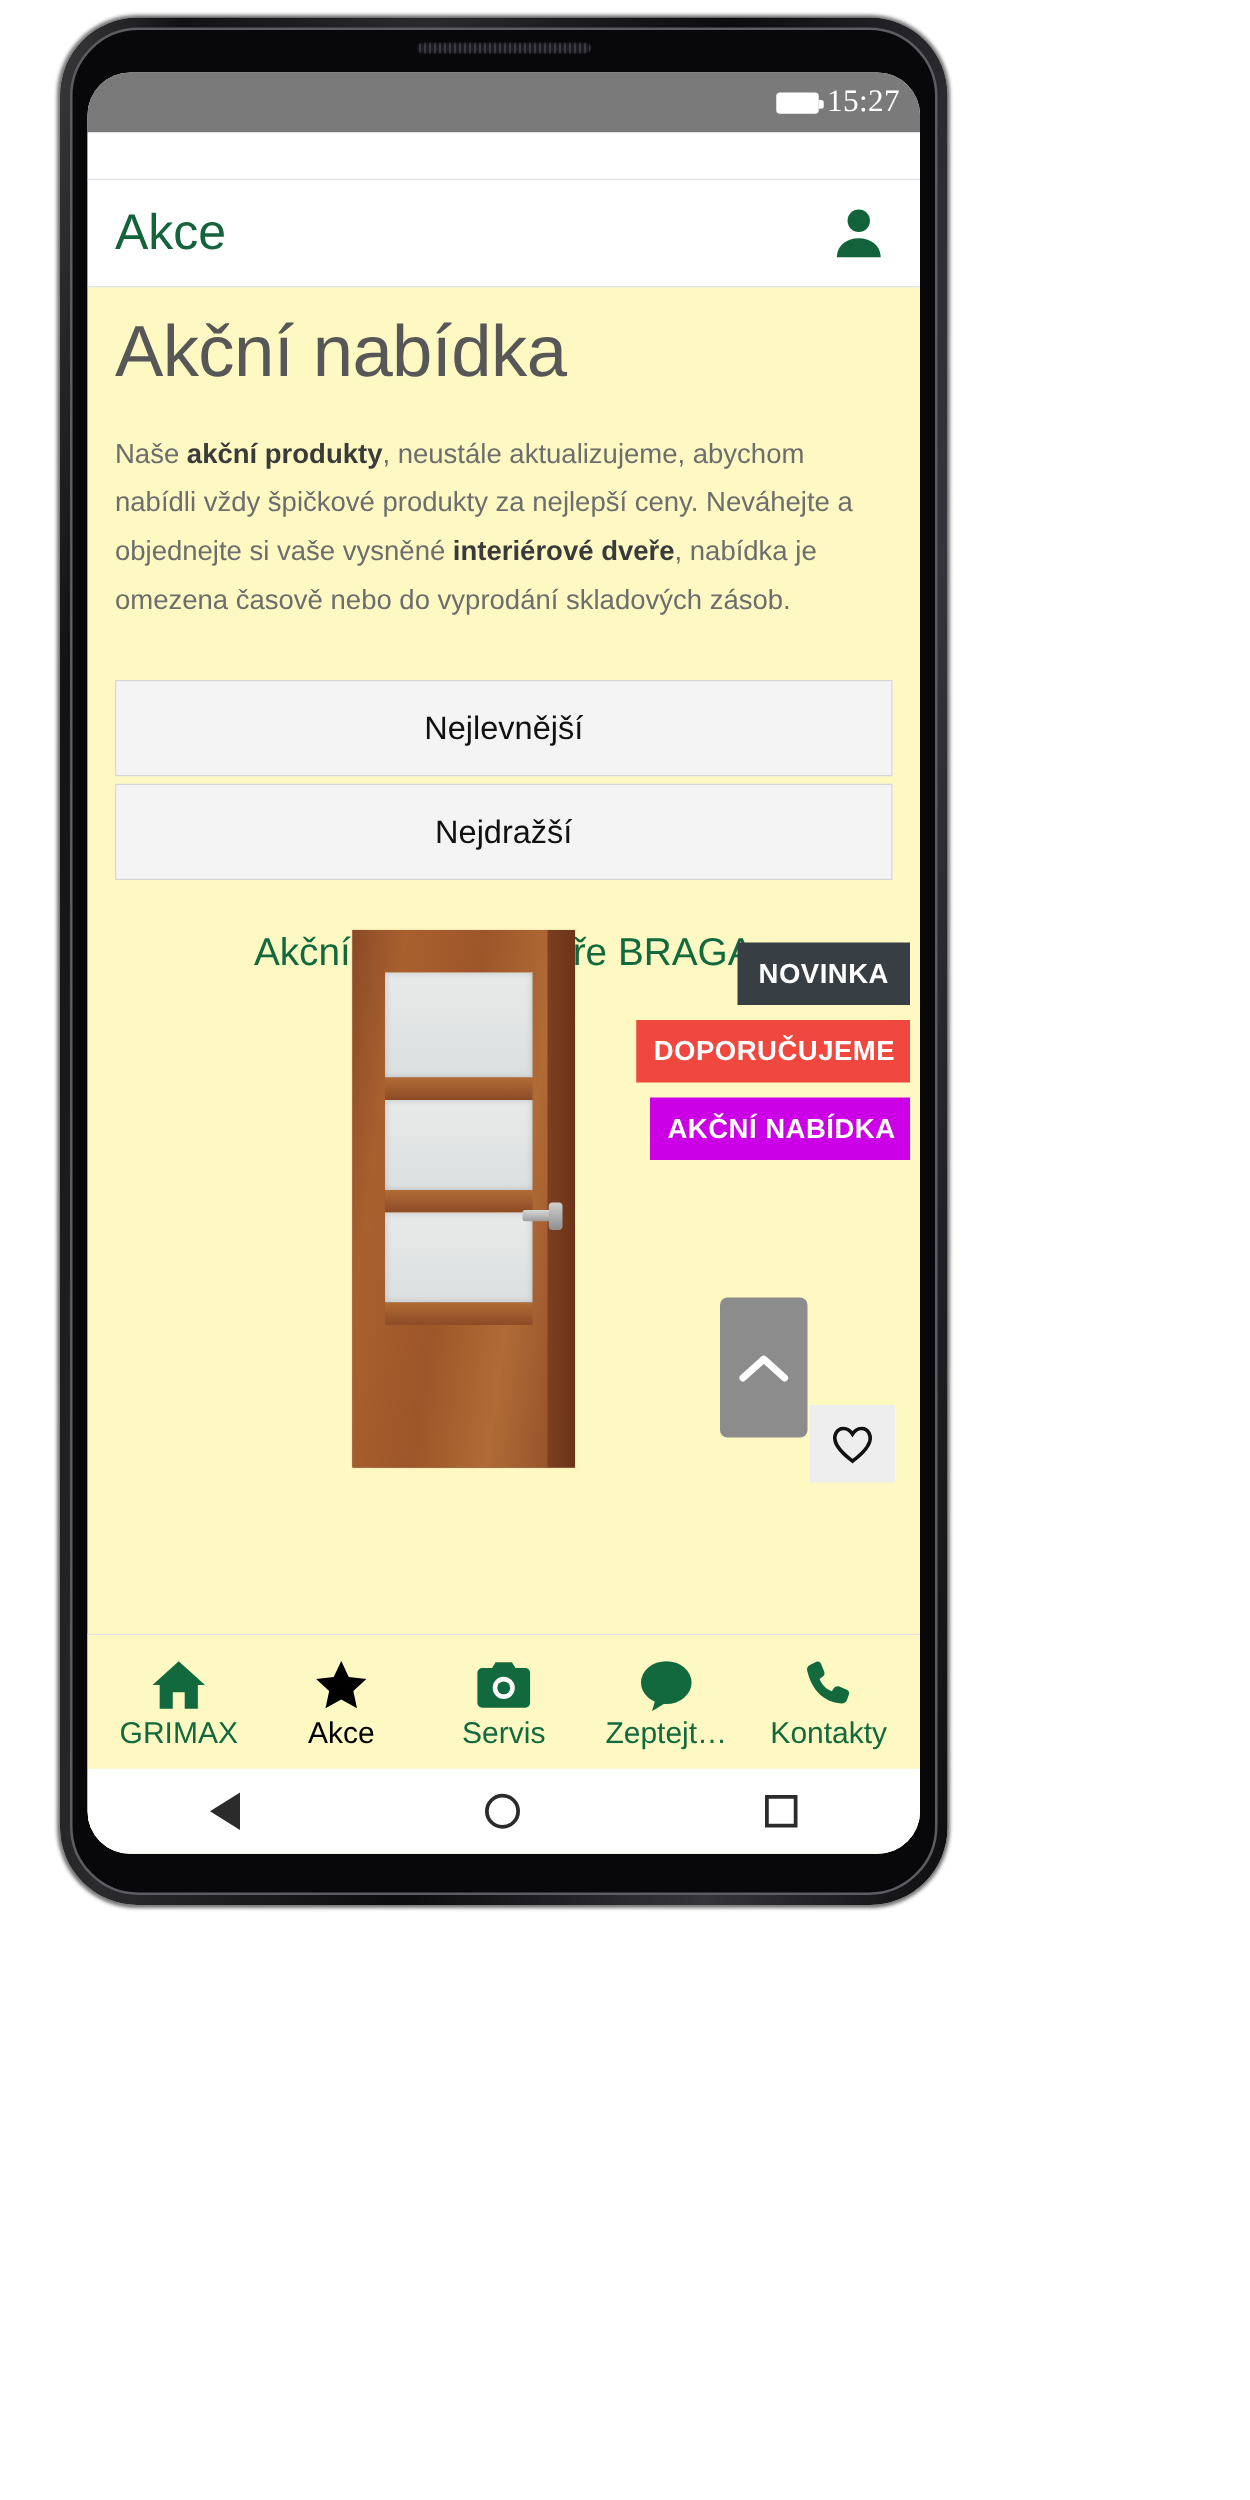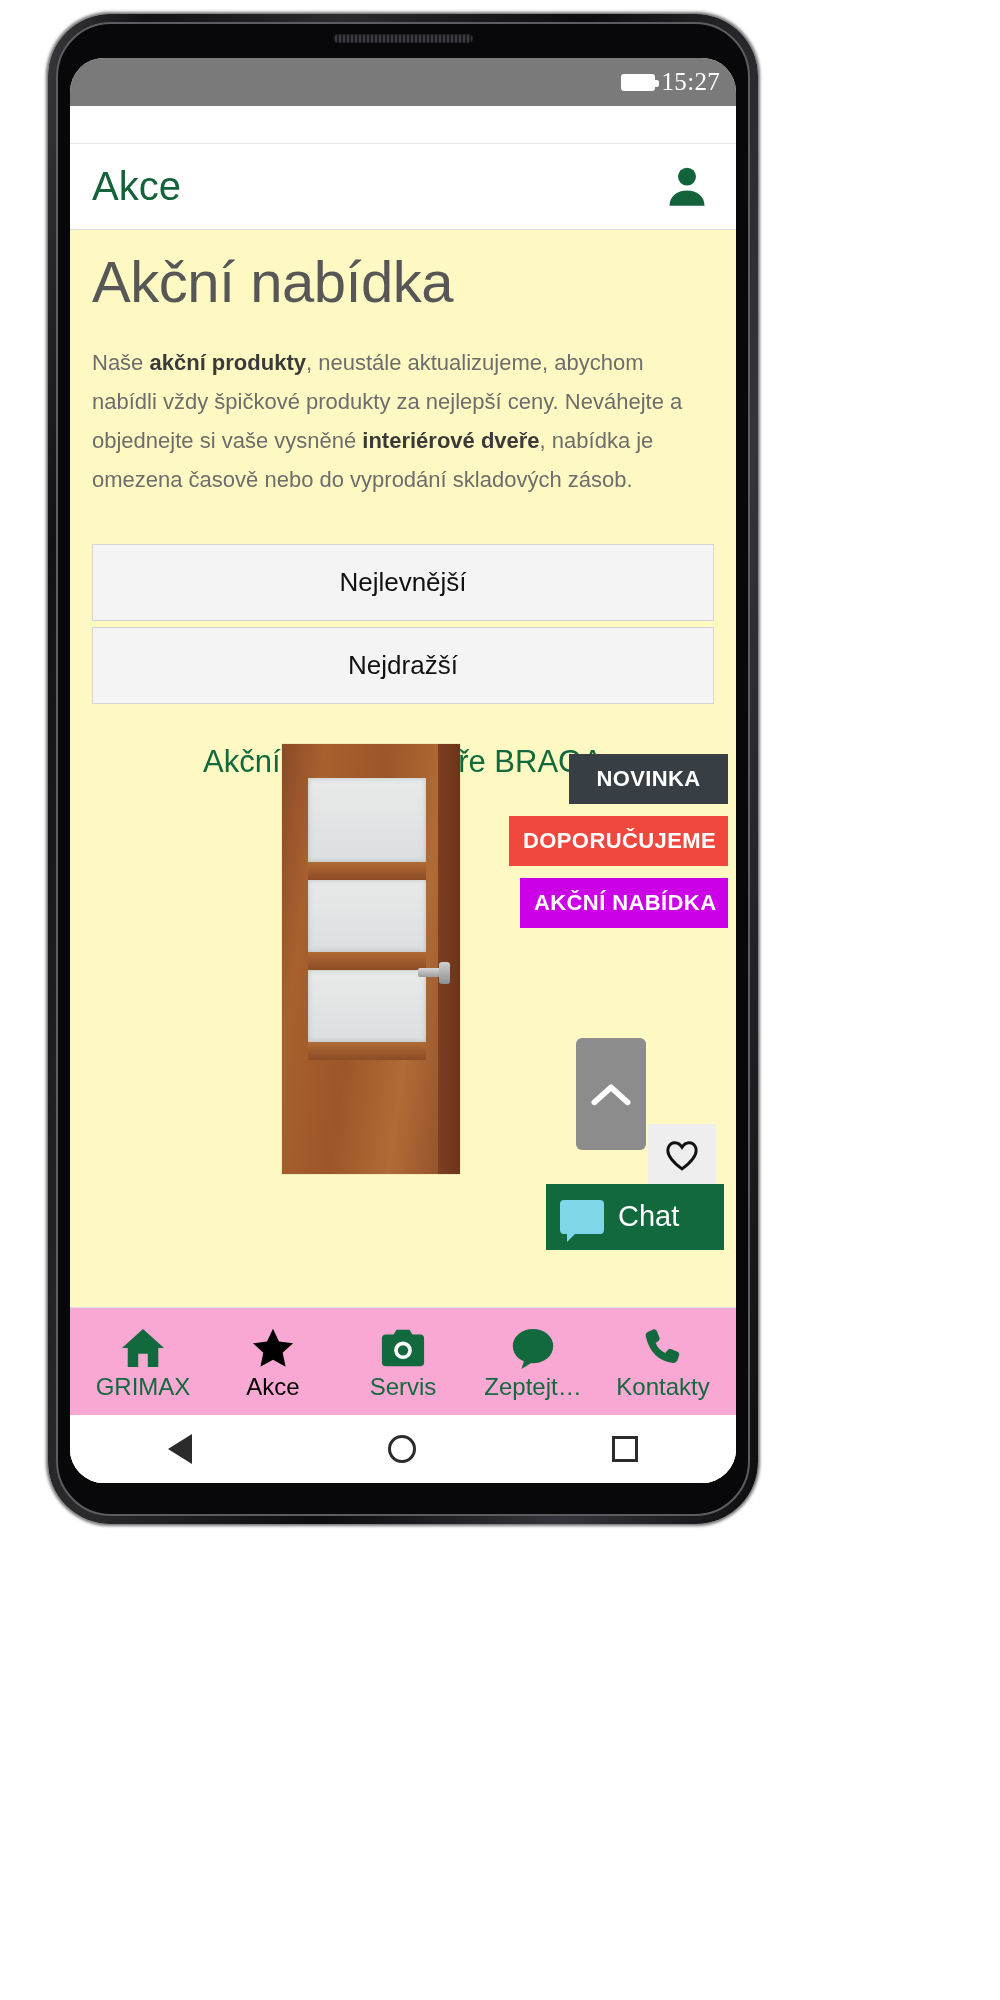--- a/index.html
+++ b/index.html
@@ -155,21 +155,21 @@
     width: 11px; height: 22px; border-radius: 3px;
     background: linear-gradient(180deg,#cfcfcf,#8f8f8f);
   }
 
   
   #badge-stack { position: absolute; right: 8px; top: 10px; width: 230px; }
   .badge {
     color: #ffffff; font-weight: 700; font-size: 22px; letter-spacing: .4px;
     padding: 12px 14px; text-align: center; margin-bottom: 12px; white-space: nowrap;
   }
-  #badge-novinka { background: #373f45; width: 159px; margin-left: auto; }
+  #badge-novinka { background: #373f45; width: 138px; margin-left: auto; }
   #badge-doporucujeme { background: #f0483e; width: 219px; margin-left: auto; }
   #badge-akcni { background: #cc00e6; width: 208px; margin-left: auto; }
 
   
   #scroll-top-button {
     position: absolute; right: 90px; top: 294px;
     width: 70px; height: 112px; background: #8c8c8c; border-radius: 6px;
     display: flex; align-items: center; justify-content: center;
   }
   #favourite-button {
@@ -192,21 +192,21 @@
   #chat-label { color: #ffffff; font-size: 29px; }
 
   #product-title {
     text-align: center; color: #12693d; font-size: 31px;
     margin-top: 6px; white-space: nowrap;
   }
 
   
   #bottom-nav {
     position: absolute; left: 0; bottom: 68px; width: 100%; height: 108px;
-    background: #f9a8d4; border-top: 1px solid #e2e2e2;
+    background: #fef9c3; border-top: 1px solid #e2e2e2;
     display: flex; align-items: center; justify-content: space-between;
     padding: 0 8px;
   }
   .nav-item {
     flex: 1 1 0; display: flex; flex-direction: column;
     align-items: center; gap: 4px; min-width: 0;
   }
   .nav-label { font-size: 24px; color: #12693d; white-space: nowrap; }
   .nav-item.active .nav-label { color: #000000; }
   .nav-icon { height: 46px; display: flex; align-items: flex-end; }
@@ -289,24 +289,20 @@
             <path d="M2 12 L12 3 L22 12" stroke="#ffffff" stroke-width="3.4" fill="none" stroke-linecap="round" stroke-linejoin="round"></path>
           </svg>
         </div>
 
         <div id="favourite-button">
           <svg width="38" height="34" viewBox="0 0 24 22">
             <path d="M12 20 C4 14 1.5 9.5 3.4 5.6 C5.1 2.2 9.6 2.2 12 6 C14.4 2.2 18.9 2.2 20.6 5.6 C22.5 9.5 20 14 12 20Z" fill="none" stroke="#111111" stroke-width="1.9"></path>
           </svg>
         </div>
 
-        <div id="chat-button">
-          <span id="chat-bubble-icon"></span>
-          <span id="chat-label">Chat</span>
-        </div>
 
         <div id="product-title">Akční nabídka dveře BRAGA</div>
       </div>
     </div>
 
     <div id="bottom-nav">
 
       <div class="nav-item">
         <span class="nav-icon">
           <svg width="46" height="42" viewBox="0 0 24 22" fill="#12693d">

